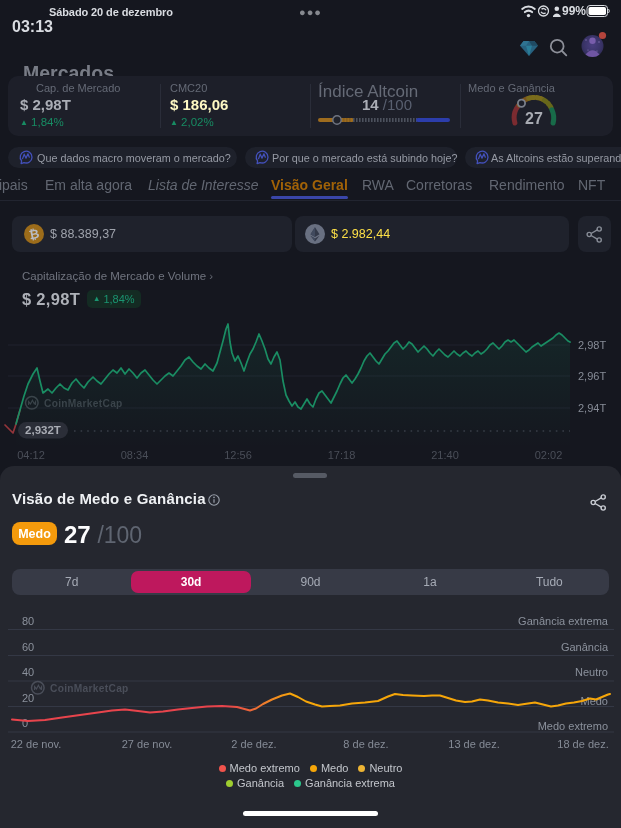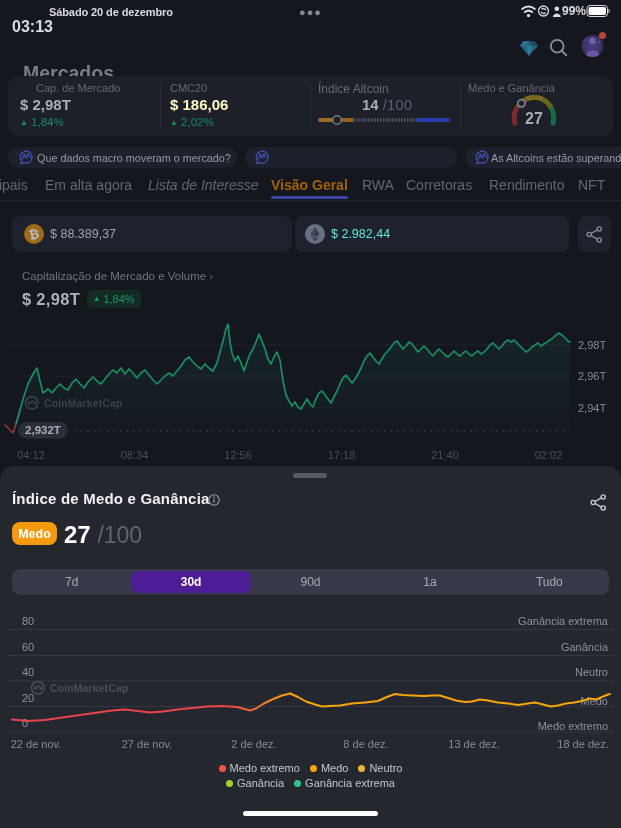--- a/index.html
+++ b/index.html
@@ -1,21 +1,21 @@
 <!DOCTYPE html>
 <html><head><meta charset="utf-8">
 <style>
 html,body{margin:0;padding:0;background:#000;}
 *{box-sizing:border-box;font-family:"Liberation Sans",sans-serif;}
 .screen{position:relative;width:621px;height:828px;background:#15171f;overflow:hidden;}
 .abs{position:absolute;}
 .sheet{position:absolute;left:0;top:466px;width:621px;height:362px;background:#25272f;border-radius:14px 14px 0 0;}
 .seg{position:absolute;left:12px;top:569px;width:597px;height:26px;background:#373a46;border-radius:8px;display:flex;}
 .seg div{flex:1;display:flex;align-items:center;justify-content:center;font-size:12px;color:#a6abb6;}
-.seg .sel{background:#4c1d95;border-radius:7px;margin:2px 0;color:#fff;font-weight:bold;}
+.seg .sel{background:#be185d;border-radius:7px;margin:2px 0;color:#fff;font-weight:bold;}
 .legend{position:absolute;left:0;width:621px;display:flex;justify-content:center;gap:10px;font-size:11px;color:#c3c6cc;}
 .legend span{display:flex;align-items:center;gap:4px;}
 .dot{width:7px;height:7px;border-radius:50%;display:inline-block;}
 </style></head><body>
 <div class="screen">
 
 <div class="abs" style="left:12px;top:18px;font-size:16px;font-weight:bold;color:#d9dce1;">03:13</div>
 <div class="abs" style="left:49px;top:5.5px;font-size:11px;letter-spacing:-0.1px;font-weight:bold;color:#d9dce1;">Sábado 20 de dezembro</div>
 <div class="abs" style="left:299px;top:6px;color:#86898f;font-size:11px;letter-spacing:1px;">●●●</div>
 <svg class="abs" style="left:520px;top:3px;" width="92" height="16" viewBox="0 0 92 16">
@@ -76,21 +76,21 @@
 <div class="abs" style="left:460px;top:84px;width:1px;height:44px;background:#2a2d39;"></div>
 
 <div class="abs" style="left:20px;top:82px;font-size:11px;color:#656a76;margin-left:16px;">Cap. de Mercado</div>
 <div class="abs" style="left:20px;top:96px;font-size:15px;font-weight:bold;color:#abaeb6;">$ 2,98T</div>
 <div class="abs" style="left:20px;top:116px;font-size:11.5px;color:#178c63;"><span style="font-size:8px;vertical-align:1.5px;">▲</span> 1,84%</div>
 
 <div class="abs" style="left:170px;top:82px;font-size:11px;color:#656a76;">CMC20</div>
 <div class="abs" style="left:170px;top:96px;font-size:15px;font-weight:bold;color:#fef9c3;">$ 186,06</div>
 <div class="abs" style="left:170px;top:116px;font-size:11.5px;color:#178c63;text-align:center;"><span style="font-size:8px;vertical-align:1.5px;">▲</span> 2,02%</div>
 
-<div class="abs" style="left:318px;top:82px;font-size:12px;color:#656a76;">Índice Altcoin</div>
+<div class="abs" style="left:318px;top:82px;font-size:17px;color:#656a76;">Índice Altcoin</div>
 <div class="abs" style="left:318px;top:96px;font-size:15px;font-weight:bold;color:#abaeb6;margin-left:44px;">14 <span style="font-weight:normal;color:#60667413;"></span><span style="font-weight:normal;color:#596070;">/100</span></div>
 <svg class="abs" style="left:316px;top:112px;" width="140" height="16" viewBox="0 0 140 16">
   <rect x="2" y="6" width="36" height="4" rx="2" fill="#9e6c1e"></rect>
   <line x1="27" y1="8" x2="36" y2="8" stroke="#8a5f1d" stroke-width="4" stroke-dasharray="1.6 1.4"></line>
   <line x1="37" y1="8" x2="101" y2="8" stroke="#4c515d" stroke-width="4" stroke-dasharray="1.6 1.4"></line>
   <rect x="100" y="6" width="34" height="4" rx="2" fill="#2c3dab"></rect>
   <circle cx="21" cy="8" r="4.2" fill="#20222b" stroke="#6f7480" stroke-width="1.5"></circle>
 </svg>
 
 <div class="abs" style="left:468px;top:82px;font-size:11px;color:#656a76;">Medo e Ganância</div>
@@ -115,20 +115,21 @@
 </svg>
 <svg class="abs" style="left:254px;top:149px;" width="16" height="16" viewBox="0 0 16 16">
   <path d="M3.6 11.9 A 5.9 5.9 0 1 1 6 13.6 L3.1 14.6 Z" fill="none" stroke="#4350bb" stroke-width="1.3" stroke-linejoin="round"></path>
   <path d="M4.6 9.6 L6.2 5.2 L8 9.2 L9.9 4.8 L11.3 8.2" fill="none" stroke="#4350bb" stroke-width="1.25" stroke-linejoin="round" stroke-linecap="round"></path>
 </svg>
 <svg class="abs" style="left:474px;top:149px;" width="16" height="16" viewBox="0 0 16 16">
   <path d="M3.6 11.9 A 5.9 5.9 0 1 1 6 13.6 L3.1 14.6 Z" fill="none" stroke="#4350bb" stroke-width="1.3" stroke-linejoin="round"></path>
   <path d="M4.6 9.6 L6.2 5.2 L8 9.2 L9.9 4.8 L11.3 8.2" fill="none" stroke="#4350bb" stroke-width="1.25" stroke-linejoin="round" stroke-linecap="round"></path>
 </svg>
 <div class="abs" style="left:37px;top:152px;font-size:10.8px;color:#969aa4;">Que dados macro moveram o mercado?</div>
+<div class="abs" style="left:272px;top:152px;font-size:10.8px;color:#969aa4;">Por que o mercado está subindo hoje?</div>
 <div class="abs" style="left:491px;top:152px;font-size:10.8px;color:#969aa4;white-space:nowrap;">As Altcoins estão superando</div>
 
 <div class="abs" style="left:-33px;top:177px;font-size:14px;color:#626772;">Principais</div>
 <div class="abs" style="left:45px;top:177px;font-size:14px;color:#626772;">Em alta agora</div>
 <div class="abs" style="left:148px;top:177px;font-size:14px;color:#626772;font-style:italic;">Lista de Interesse</div>
 <div class="abs" style="left:271px;top:176.5px;font-size:14px;font-weight:bold;color:#a16207;">Visão Geral</div>
 <div class="abs" style="left:362px;top:177px;font-size:14px;color:#626772;">RWA</div>
 <div class="abs" style="left:406px;top:177px;font-size:14px;color:#626772;">Corretoras</div>
 <div class="abs" style="left:489px;top:177px;font-size:14px;color:#626772;">Rendimento</div>
 <div class="abs" style="left:578px;top:177px;font-size:14px;color:#626772;">NFT</div>
@@ -143,21 +144,21 @@
   <text x="10" y="14.6" text-anchor="middle" font-size="12.5" font-weight="bold" fill="#b9bdc6" transform="rotate(-12 10 10)">₿</text>
 </svg>
 <div class="abs" style="left:50px;top:227px;font-size:12.5px;color:#9fa3ac;">$ 88.389,37</div>
 <svg class="abs" style="left:305px;top:224px;" width="20" height="20" viewBox="0 0 20 20">
   <circle cx="10" cy="10" r="10" fill="#697081"></circle>
   <polygon points="10,3.2 14.5,10.3 10,13.1 5.5,10.3" fill="#333949"></polygon>
   <polygon points="10,3.2 10,13.1 5.5,10.3" fill="#414a5e"></polygon>
   <polygon points="10,14.6 14.5,11.7 10,17.6 5.5,11.7" fill="#333949"></polygon>
   <polygon points="10,14.6 10,17.6 5.5,11.7" fill="#414a5e"></polygon>
 </svg>
-<div class="abs" style="left:331px;top:227px;font-size:12.5px;color:#5eead4;">$ 2.982,44</div>
+<div class="abs" style="left:331px;top:227px;font-size:12.5px;color:#fde047;">$ 2.982,44</div>
 <svg class="abs" style="left:586px;top:226px;" width="17" height="17" viewBox="0 0 17 17">
   <g stroke="#878c96" stroke-width="1.4" fill="none">
     <circle cx="3.2" cy="8.5" r="2.1"></circle>
     <circle cx="13.2" cy="3" r="2.1"></circle>
     <circle cx="13.2" cy="14" r="2.1"></circle>
     <line x1="5.1" y1="7.5" x2="11.3" y2="3.9"></line>
     <line x1="5.1" y1="9.5" x2="11.3" y2="13.1"></line>
   </g>
 </svg>
 
@@ -197,21 +198,21 @@
     <text x="134.5" y="459">08:34</text>
     <text x="238" y="459">12:56</text>
     <text x="341.5" y="459">17:18</text>
     <text x="445" y="459">21:40</text>
     <text x="548.5" y="459">02:02</text>
   </g>
 </svg>
 
 <div class="sheet"></div>
 <div class="abs" style="left:293px;top:472.5px;width:34px;height:5px;background:#565a64;border-radius:2.5px;"></div>
-<div class="abs" style="left:12px;top:490px;font-size:15px;font-weight:bold;color:#eff1f4;letter-spacing:0.2px;">Índice de Medo e Ganância</div>
+<div class="abs" style="left:12px;top:490px;font-size:15px;font-weight:bold;color:#eff1f4;letter-spacing:0.2px;">Visão de Medo e Ganância</div>
 <svg class="abs" style="left:208px;top:494px;" width="12" height="12" viewBox="0 0 12 12">
   <circle cx="6" cy="6" r="5.2" fill="none" stroke="#9aa0ab" stroke-width="1.1"></circle>
   <line x1="6" y1="5.2" x2="6" y2="8.8" stroke="#9aa0ab" stroke-width="1.2"></line>
   <circle cx="6" cy="3.4" r="0.8" fill="#9aa0ab"></circle>
 </svg>
 <svg class="abs" style="left:590px;top:494px;" width="17" height="17" viewBox="0 0 17 17">
   <g stroke="#c9ccd3" stroke-width="1.4" fill="none">
     <circle cx="3.2" cy="8.5" r="2.1"></circle>
     <circle cx="13.2" cy="3" r="2.1"></circle>
     <circle cx="13.2" cy="14" r="2.1"></circle>

